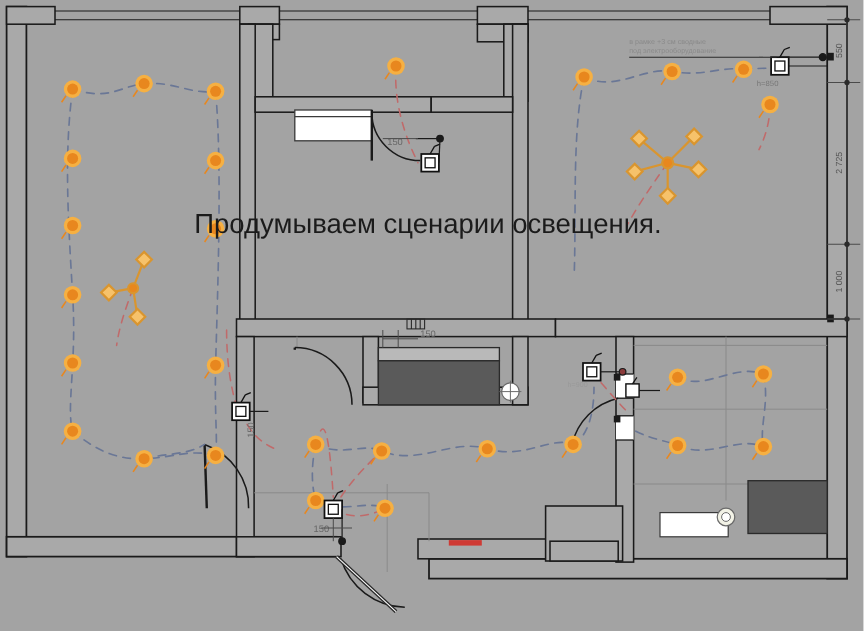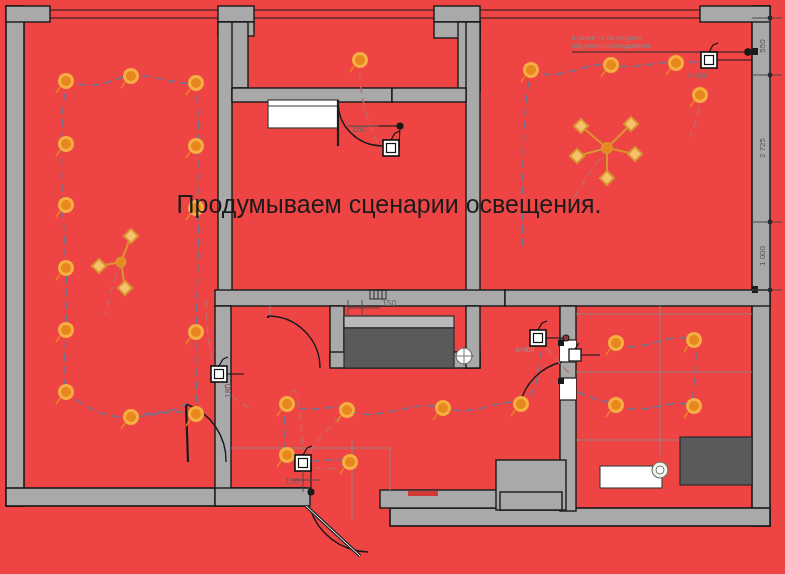--- a/index.html
+++ b/index.html
@@ -1,18 +1,18 @@
 <!DOCTYPE html>
 <html><head>
 <meta charset="utf-8">
 <style>
   html,body{margin:0;padding:0;background:#ffffff;}
   #root{
     position:relative;width:785px;height:574px;overflow:hidden;
-    background:#ef4444;
+    background:#a3a3a3;
     font-family:"Liberation Sans", sans-serif;
   }
   #plan{position:absolute;left:0;top:0;width:785px;height:574px;}
   .overlay-text{
     position:absolute;left:0;top:186px;width:778px;
     text-align:center;pointer-events:none;
   }
   .overlay-line{
     display:block;
     font-family:"Liberation Sans", sans-serif;

